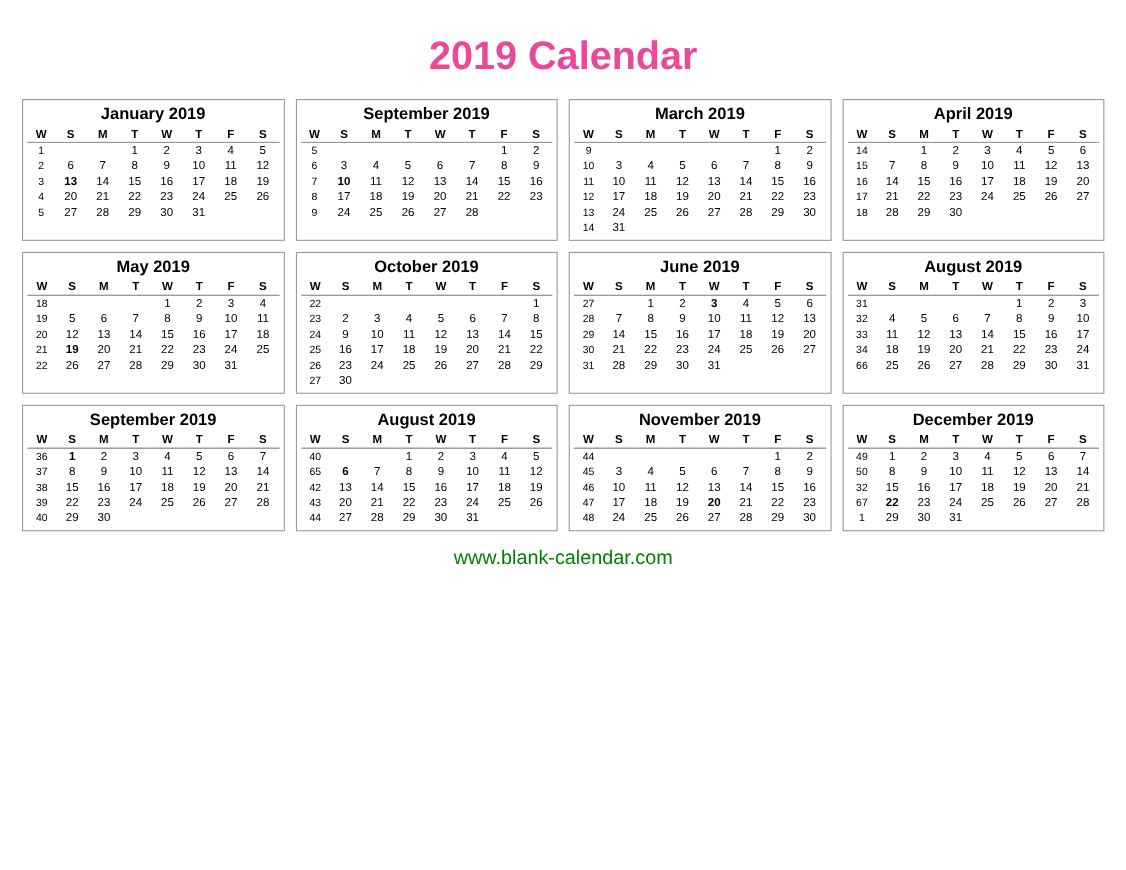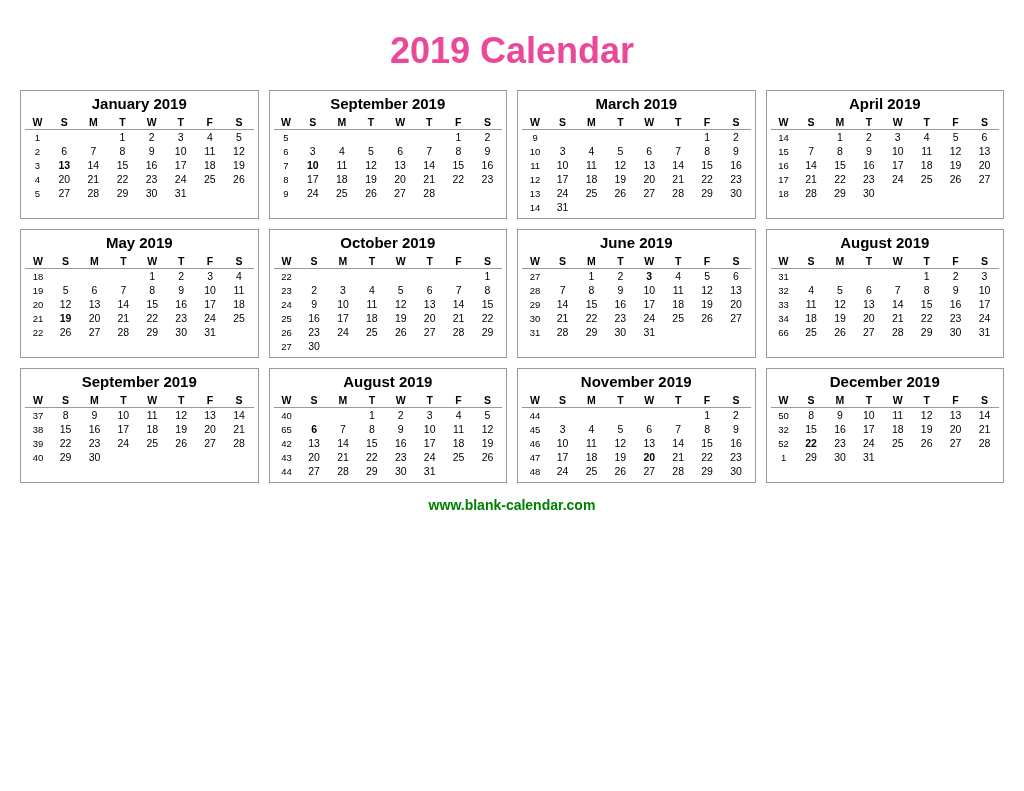--- a/index.html
+++ b/index.html
@@ -59,23 +59,23 @@
     }
     .sunday {
       color: #000;
     }
     .holiday {
       color: #ff0000;
       font-weight: bold;
     }
     .footer-link {
       margin-top: 14px;
-      font-size: 14px;
+      font-size: 18px;
       color: #008000;
-      font-weight: bold;
+      font-weight: normal;
     }
   </style>
 </head>
 <body>
 
 <h1>2019 Calendar</h1>
 
 <div class="calendars-grid">
 <div class="month-calendar">
       <div class="month-title">January 2019</div>
@@ -659,20 +659,30 @@
             <th>M</th>
             <th>T</th>
             <th>W</th>
             <th>T</th>
             <th>F</th>
             <th>S</th>
           </tr>
         </thead>
         <tbody>
           <tr>
+            <td class="week-num">36</td>
+            <td class="holiday">1</td>
+            <td>2</td>
+            <td>3</td>
+            <td>4</td>
+            <td>5</td>
+            <td>6</td>
+            <td>7</td>
+          </tr>
+          <tr>
             <td class="week-num">37</td>
             <td class="sunday">8</td>
             <td>9</td>
             <td>10</td>
             <td>11</td>
             <td>12</td>
             <td>13</td>
             <td>14</td>
           </tr>
           <tr>
@@ -856,41 +866,51 @@
             <th>M</th>
             <th>T</th>
             <th>W</th>
             <th>T</th>
             <th>F</th>
             <th>S</th>
           </tr>
         </thead>
         <tbody>
           <tr>
+            <td class="week-num">49</td>
+            <td class="sunday">1</td>
+            <td>2</td>
+            <td>3</td>
+            <td>4</td>
+            <td>5</td>
+            <td>6</td>
+            <td>7</td>
+          </tr>
+          <tr>
             <td class="week-num">50</td>
             <td class="sunday">8</td>
             <td>9</td>
             <td>10</td>
             <td>11</td>
             <td>12</td>
             <td>13</td>
             <td>14</td>
           </tr>
           <tr>
             <td class="week-num">32</td>
             <td class="sunday">15</td>
             <td>16</td>
             <td>17</td>
             <td>18</td>
             <td>19</td>
             <td>20</td>
             <td>21</td>
           </tr>
           <tr>
-            <td class="week-num">52</td>
+            <td class="week-num">67</td>
             <td class="holiday">22</td>
             <td>23</td>
             <td>24</td>
             <td>25</td>
             <td>26</td>
             <td>27</td>
             <td>28</td>
           </tr>
           <tr>
             <td class="week-num">1</td>

